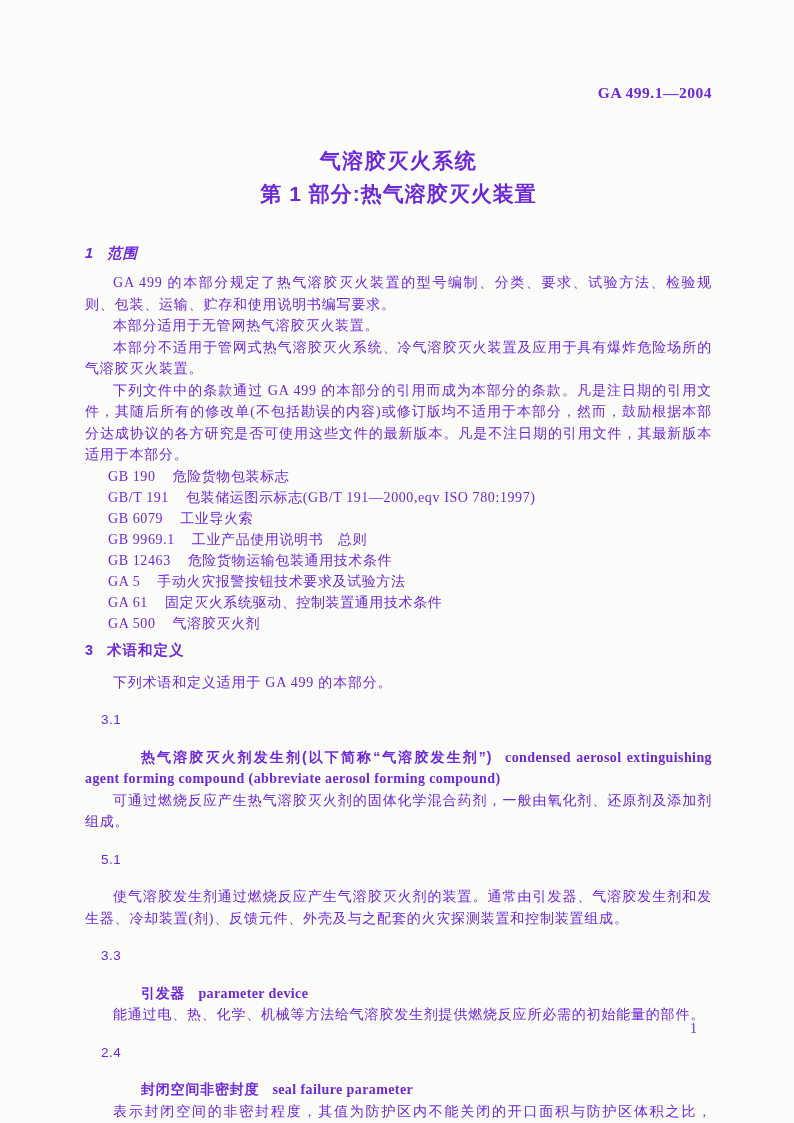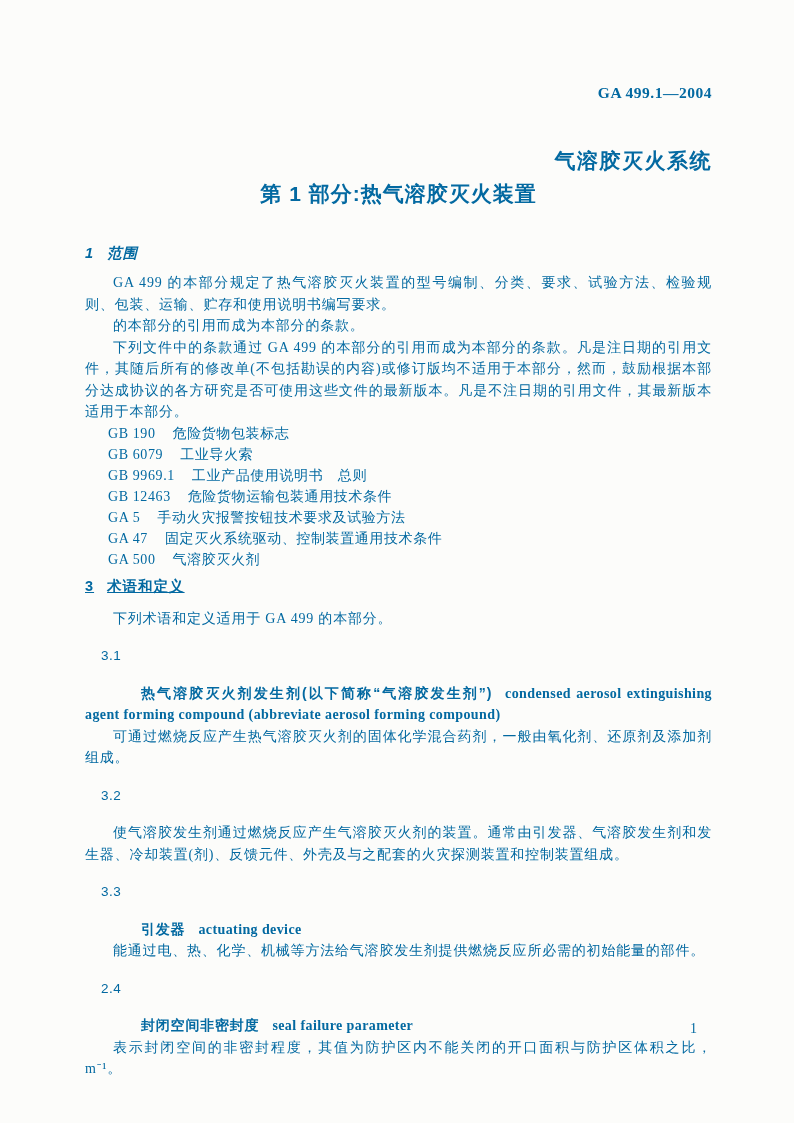--- a/index.html
+++ b/index.html
@@ -9,21 +9,21 @@
   }
   .page {
     position: relative;
     width: 794px;
     height: 1123px;
     margin: 0 auto;
     background: #fcfcfa;
     box-sizing: border-box;
     padding: 84px 82px 0 85px;
     overflow: hidden;
-    color: #0369a1;
+    color: #6d28d9;
     font-family: "Liberation Serif", serif;
     font-size: 14px;
     line-height: 21.5px;
   }
   .doc-code {
     text-align: right;
     font-family: "Liberation Serif", serif;
     font-weight: bold;
     font-size: 15.5px;
     line-height: 18px;
@@ -32,39 +32,38 @@
   .doc-title {
     margin-top: 45px;
     text-align: center;
     font-family: "Liberation Sans", sans-serif;
     font-weight: bold;
   }
   .title-l1 {
     font-size: 21px;
     line-height: 27px;
     letter-spacing: 1.5px;
-    text-align: right;
   }
   .title-l2 {
     margin-top: 5px;
     font-size: 21px;
     line-height: 29px;
     letter-spacing: 1px;
   }
   .section-heading {
     font-family: "Liberation Sans", sans-serif;
     font-weight: bold;
     font-size: 14.5px;
     line-height: 20px;
     letter-spacing: 1px;
     margin: 0;
   }
   .sh-1 { margin-top: 35px; margin-bottom: 9px; font-style: italic; }
   .sh-2 { margin-top: 14px; margin-bottom: 7px; }
-  .sh-3 { margin-top: 6px;  margin-bottom: 12px; text-decoration: underline; }
+  .sh-3 { margin-top: 6px;  margin-bottom: 12px; }
   .sec-num { margin-right: 13px; }
   p.body {
     margin: 0;
     text-indent: 2em;
     letter-spacing: 0.8px;
     text-align: justify;
   }
   .refs { margin: 0; }
   p.ref {
     margin: 0;
@@ -114,52 +113,54 @@
 
   <div class="doc-title">
     <div class="title-l1">气溶胶灭火系统</div>
     <div class="title-l2">第 1 部分:热气溶胶灭火装置</div>
   </div>
 
   <div class="section-heading sh-1">
     <span class="sec-num">1</span><span>范围</span>
   </div>
   <p class="body">GA 499 的本部分规定了热气溶胶灭火装置的型号编制、分类、要求、试验方法、检验规则、包装、运输、贮存和使用说明书编写要求。</p>
-  <p class="body">的本部分的引用而成为本部分的条款。</p>
+  <p class="body">本部分适用于无管网热气溶胶灭火装置。</p>
+  <p class="body">本部分不适用于管网式热气溶胶灭火系统、冷气溶胶灭火装置及应用于具有爆炸危险场所的气溶胶灭火装置。</p>
 
   <p class="body">下列文件中的条款通过 GA 499 的本部分的引用而成为本部分的条款。凡是注日期的引用文件，其随后所有的修改单(不包括勘误的内容)或修订版均不适用于本部分，然而，鼓励根据本部分达成协议的各方研究是否可使用这些文件的最新版本。凡是不注日期的引用文件，其最新版本适用于本部分。</p>
   <div class="refs">
     <p class="ref"><span class="ref-code">GB 190</span><span class="ref-title">危险货物包装标志</span></p>
+    <p class="ref"><span class="ref-code">GB/T 191</span><span class="ref-title">包装储运图示标志(GB/T 191—2000,eqv ISO 780:1997)</span></p>
     <p class="ref"><span class="ref-code">GB 6079</span><span class="ref-title">工业导火索</span></p>
     <p class="ref"><span class="ref-code">GB 9969.1</span><span class="ref-title">工业产品使用说明书　总则</span></p>
     <p class="ref"><span class="ref-code">GB 12463</span><span class="ref-title">危险货物运输包装通用技术条件</span></p>
     <p class="ref"><span class="ref-code">GA 5</span><span class="ref-title">手动火灾报警按钮技术要求及试验方法</span></p>
-    <p class="ref"><span class="ref-code">GA 47</span><span class="ref-title">固定灭火系统驱动、控制装置通用技术条件</span></p>
+    <p class="ref"><span class="ref-code">GA 61</span><span class="ref-title">固定灭火系统驱动、控制装置通用技术条件</span></p>
     <p class="ref"><span class="ref-code">GA 500</span><span class="ref-title">气溶胶灭火剂</span></p>
   </div>
 
   <div class="section-heading sh-3">
     <span class="sec-num">3</span><span>术语和定义</span>
   </div>
   <p class="body">下列术语和定义适用于 GA 499 的本部分。</p>
 
   <div class="term">
     <p class="term-num">3.1</p>
     <p class="term-head"><span class="term-cn">热气溶胶灭火剂发生剂(以下简称“气溶胶发生剂”)</span><span class="term-en">condensed aerosol extinguishing agent forming compound (abbreviate aerosol forming compound)</span></p>
     <p class="body">可通过燃烧反应产生热气溶胶灭火剂的固体化学混合药剂，一般由氧化剂、还原剂及添加剂组成。</p>
   </div>
 
   <div class="term">
-    <p class="term-num">3.2</p>
+    <p class="term-num">5.1</p>
     <p class="body">使气溶胶发生剂通过燃烧反应产生气溶胶灭火剂的装置。通常由引发器、气溶胶发生剂和发生器、冷却装置(剂)、反馈元件、外壳及与之配套的火灾探测装置和控制装置组成。</p>
   </div>
 
   <div class="term">
     <p class="term-num">3.3</p>
-    <p class="term-head"><span class="term-cn">引发器</span><span class="term-en">actuating device</span></p>
+    <p class="term-head"><span class="term-cn">引发器</span><span class="term-en">parameter device</span></p>
     <p class="body">能通过电、热、化学、机械等方法给气溶胶发生剂提供燃烧反应所必需的初始能量的部件。</p>
   </div>
 
   <div class="term">
     <p class="term-num">2.4</p>
     <p class="term-head"><span class="term-cn">封闭空间非密封度</span><span class="term-en">seal failure parameter</span></p>
     <p class="body">表示封闭空间的非密封程度，其值为防护区内不能关闭的开口面积与防护区体积之比，m⁻¹。</p>
   </div>
 
   <div class="page-number">1</div>

